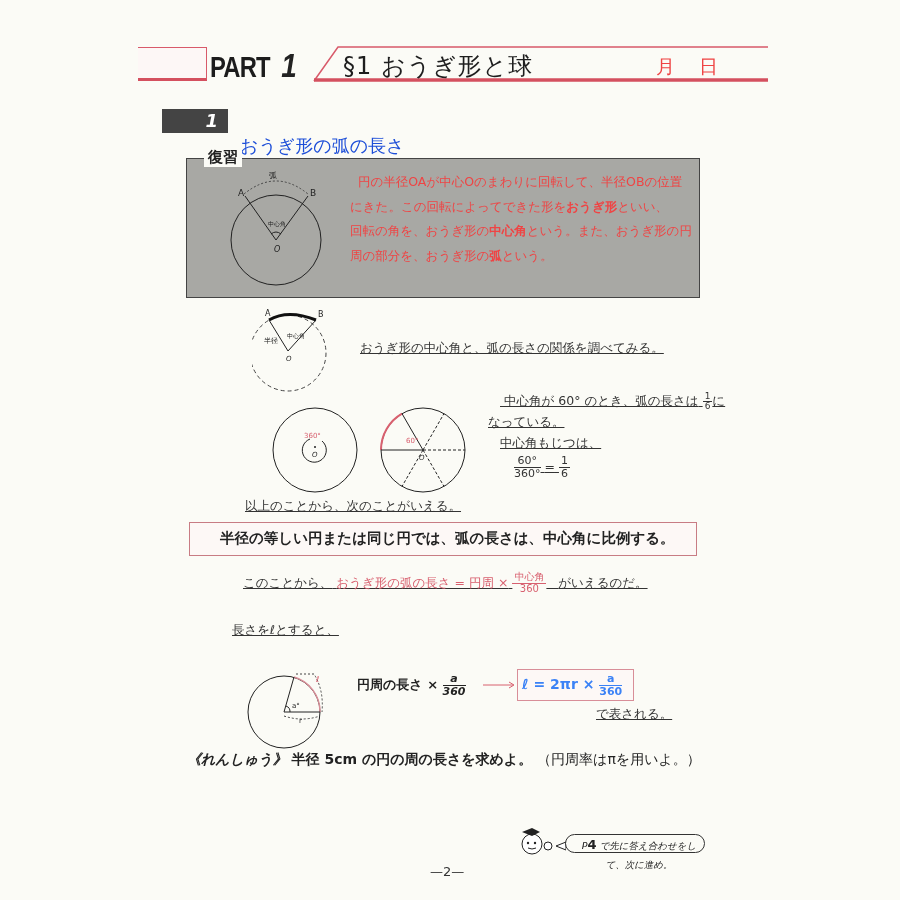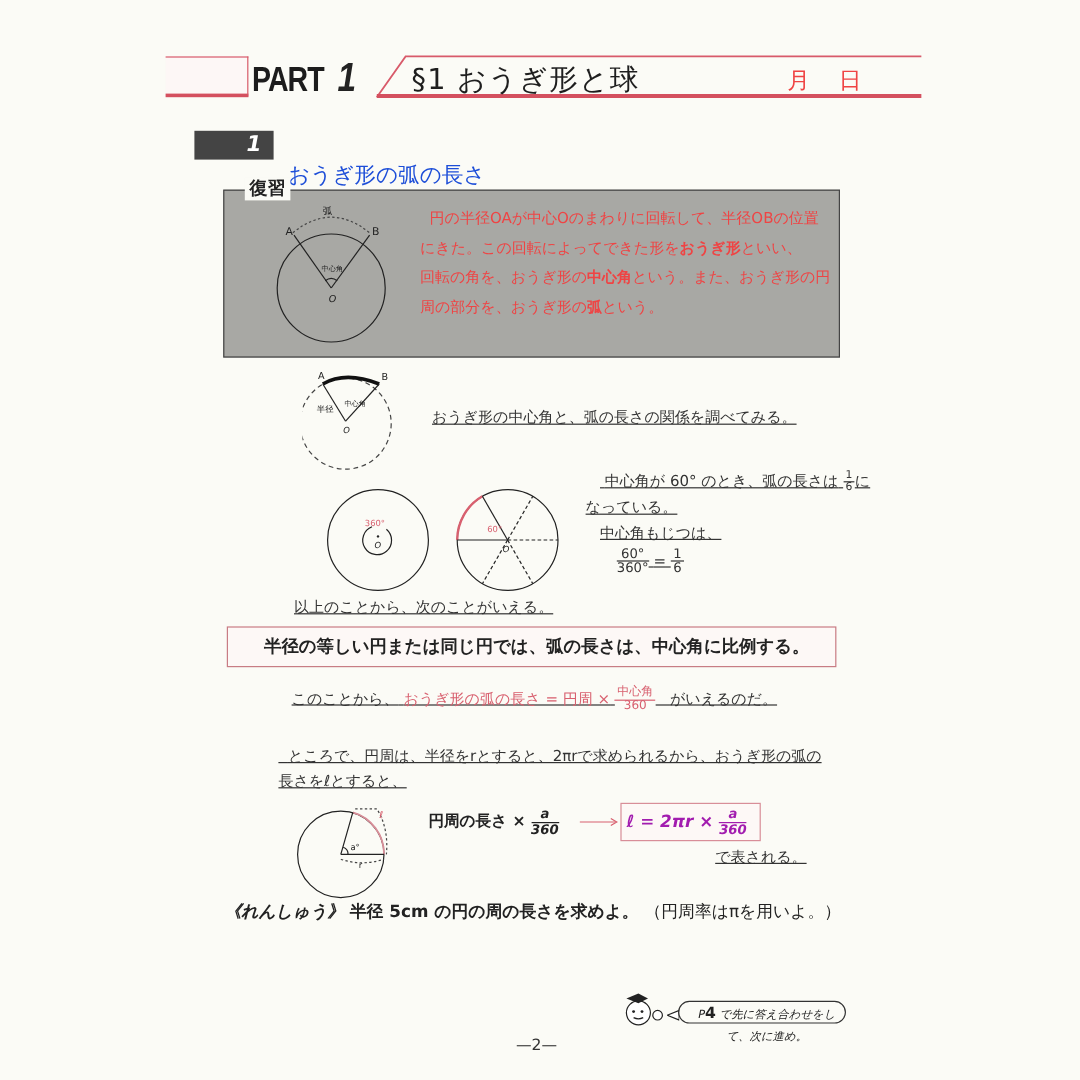--- a/index.html
+++ b/index.html
@@ -125,21 +125,20 @@
 <div class="abs rule-box"></div>
 <div class="abs rule-text">半径の等しい円または同じ円では、弧の長さは、中心角に比例する。</div>
 
 <div class="abs txt" style="left:243px;top:572px;">
   <span>このことから、</span>
   <span class="red">おうぎ形の弧の長さ = 円周 ×</span>
   <span class="frac red" style="font-size:10px;"><span class="num">中心角</span><span>360</span></span>
   &nbsp;&nbsp;<span>がいえるのだ。</span>
 </div>
 <div class="abs txt" style="left:232px;top:619px;line-height:21px;">
-  <div>&nbsp;&nbsp;<span>ところで、円周は、半径をrとすると、2πrで求められるから、おうぎ形の弧の</span></div>
   <div>長さをℓとすると、</div>
 </div>
 <svg style="left:244px;top:670px;" width="90" height="80" viewBox="0 0 90 80">
   <circle cx="40" cy="42" r="36" fill="none" stroke="#222" stroke-width="1"></circle>
   <path d="M50,7 A36,36 0 0 1 76,42" fill="none" stroke="#d88e98" stroke-width="1.5"></path>
   <path d="M52,4 L70,4 Q80,20 78,42" fill="none" stroke="#444" stroke-width="1" stroke-dasharray="2,2"></path>
   <line x1="40" y1="42" x2="50" y2="7" stroke="#222" stroke-width="1"></line>
   <line x1="40" y1="42" x2="76" y2="42" stroke="#222" stroke-width="1"></line>
   <path d="M40,46 Q58,52 76,46" fill="none" stroke="#444" stroke-width="1" stroke-dasharray="2,2"></path>
   <path d="M46,42 A6,6 0 0 0 42,36" fill="none" stroke="#222" stroke-width="1"></path>
@@ -149,21 +148,21 @@
 </svg>
 <div class="abs" style="left:357px;top:673px;font-size:13px;font-weight:bold;color:#222;">
   <span>円周の長さ ×</span>
   <span class="frac" style="font-size:11px;font-style:italic;"><span class="num">a</span><span>360</span></span>
 </div>
 <svg style="left:483px;top:680px;" width="34" height="10" viewBox="0 0 34 10">
   <line x1="0" y1="5" x2="30" y2="5" stroke="#d8606f" stroke-width="1"></line>
   <polyline points="26,2 31,5 26,8" fill="none" stroke="#d8606f" stroke-width="1"></polyline>
 </svg>
 <div class="abs formula-box"></div>
-<div class="abs" style="left:522px;top:673px;font-size:14px;font-style:italic;font-weight:bold;color:#a21caf;">
+<div class="abs" style="left:522px;top:673px;font-size:14px;font-weight:bold;color:#3b82f6;">
   <span>ℓ = 2πr ×</span>
   <span class="frac" style="font-size:11px;"><span class="num">a</span><span>360</span></span>
 </div>
 <div class="abs txt" style="left:596px;top:706px;">で表される。</div>
 
 <div class="abs exercise">
   <i>《れんしゅう》</i>
   <span>半径 5cm の円の周の長さを求めよ。</span>
   <small>（円周率はπを用いよ。）</small>
 </div>

